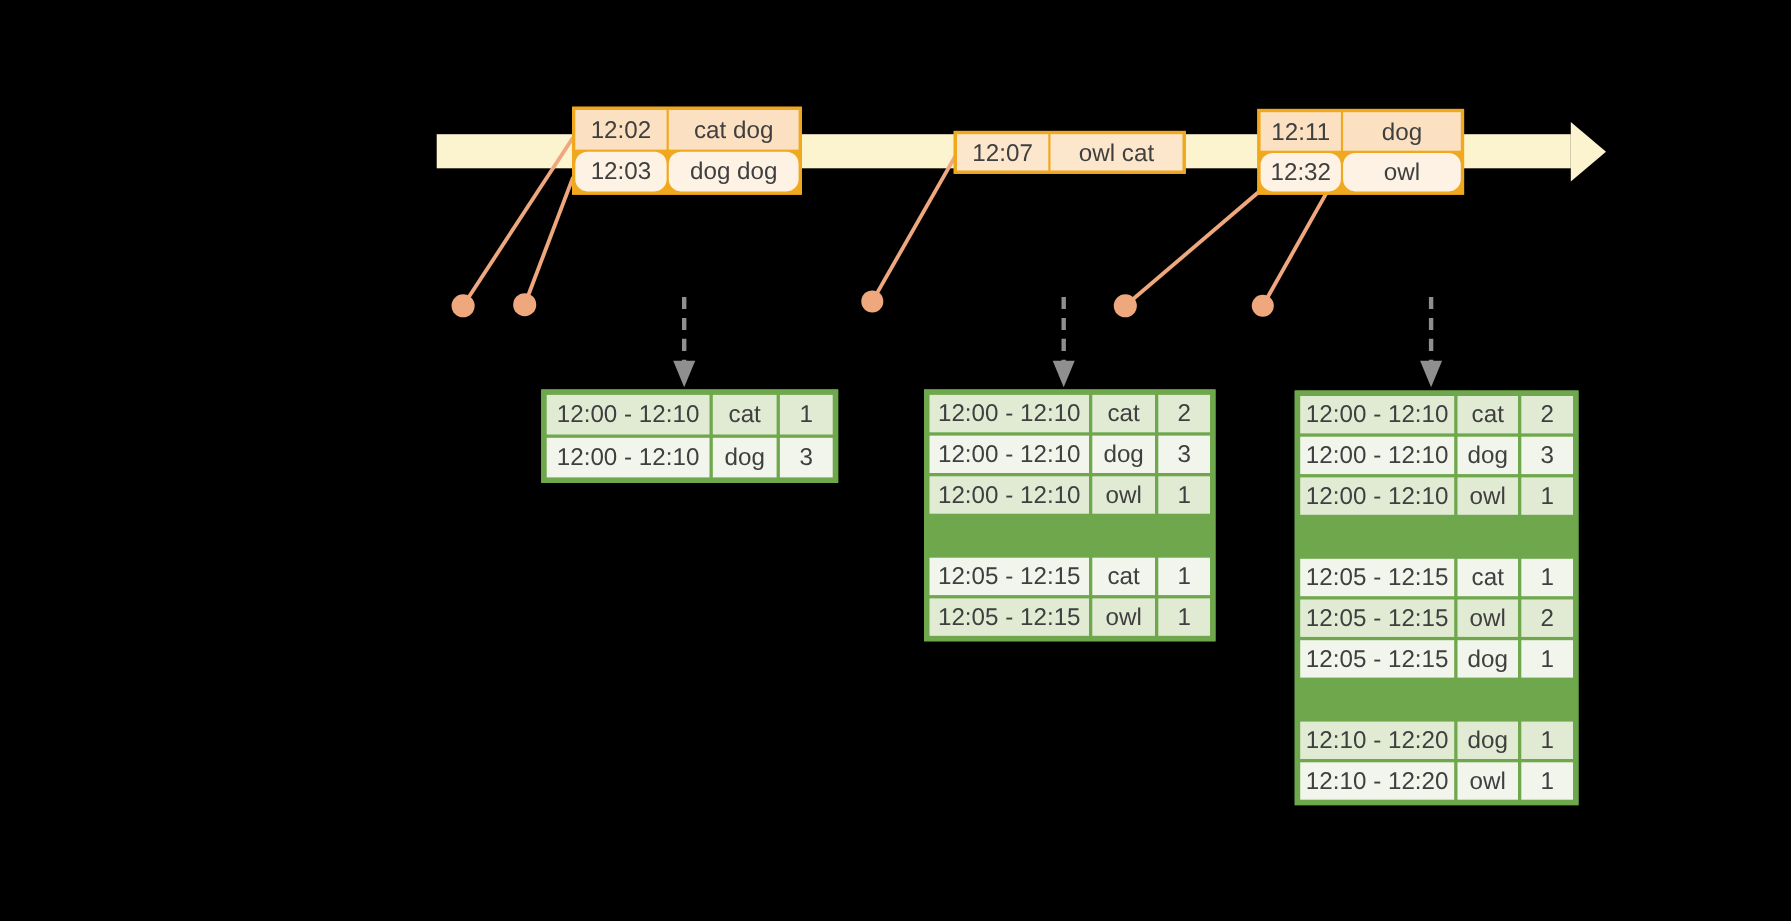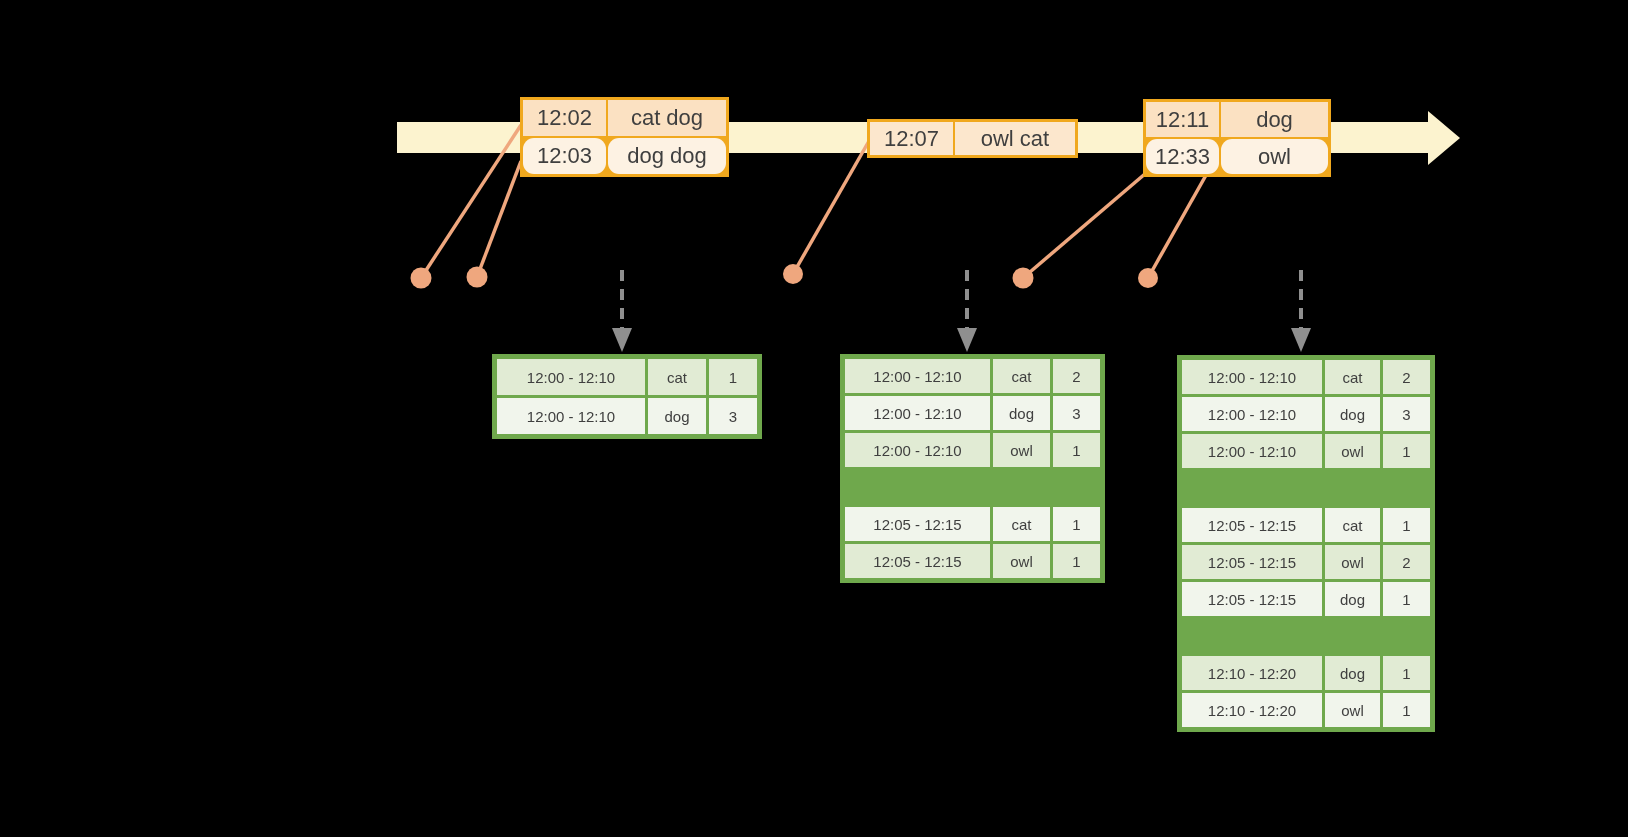--- a/index.html
+++ b/index.html
@@ -38,21 +38,21 @@
   #etable-3{left:1143px;top:64px;width:182px;grid-template-columns:73px 1fr;grid-auto-rows:35px;}
   
   .trigger{position:absolute;z-index:3;color:var(--trigger_arrow,#8f8f8f);}
   #trigger-1{left:610px;top:233px;}
   #trigger-2{left:955px;top:233px;}
   #trigger-3{left:1289px;top:233px;}
   
   .rtable{
     position:absolute;display:grid;gap:3px;z-index:3;
     background:var(--result_border,#6fa84c);border:5px solid var(--result_border,#6fa84c);
-    font-size:15px;
+    font-size:22px;
   }
   .rtable .cell{display:flex;align-items:center;justify-content:center;}
   .rcell-d{background:var(--result_row_dark,#e1ebd4);}
   .rcell-l{background:var(--result_row_light,#f1f5ec);}
   .gsep{grid-column:1/-1;height:0;}
   #rtable-1{left:492px;top:319px;width:260px;grid-template-columns:148px 58px 1fr;grid-auto-rows:36px;}
   #rtable-2{left:840px;top:319px;width:255px;grid-template-columns:145px 57px 1fr;grid-auto-rows:34px;}
   #rtable-3{left:1177px;top:320px;width:248px;grid-template-columns:140px 55px 1fr;grid-auto-rows:34px;}
   .gsep{height:0px;}
 </style>
@@ -85,21 +85,21 @@
   </div>
 
   <div id="etable-2" class="etable">
     <div class="cell ecell-m">12:07</div>
     <div class="cell ecell-m">owl cat</div>
   </div>
 
   <div id="etable-3" class="etable">
     <div class="cell ecell-d">12:11</div>
     <div class="cell ecell-d">dog</div>
-    <div class="cell ecell-l">12:33</div>
+    <div class="cell ecell-l">12:32</div>
     <div class="cell ecell-l">owl</div>
   </div>
 
   <svg id="trigger-1" class="trigger" width="24" height="86">
     <line x1="12" y1="2" x2="12" y2="62" stroke="currentColor" stroke-width="4" stroke-dasharray="11 8"></line>
     <polygon points="2,60 22,60 12,84" fill="currentColor"></polygon>
   </svg>
   <svg id="trigger-2" class="trigger" width="24" height="86">
     <line x1="12" y1="2" x2="12" y2="62" stroke="currentColor" stroke-width="4" stroke-dasharray="11 8"></line>
     <polygon points="2,60 22,60 12,84" fill="currentColor"></polygon>

